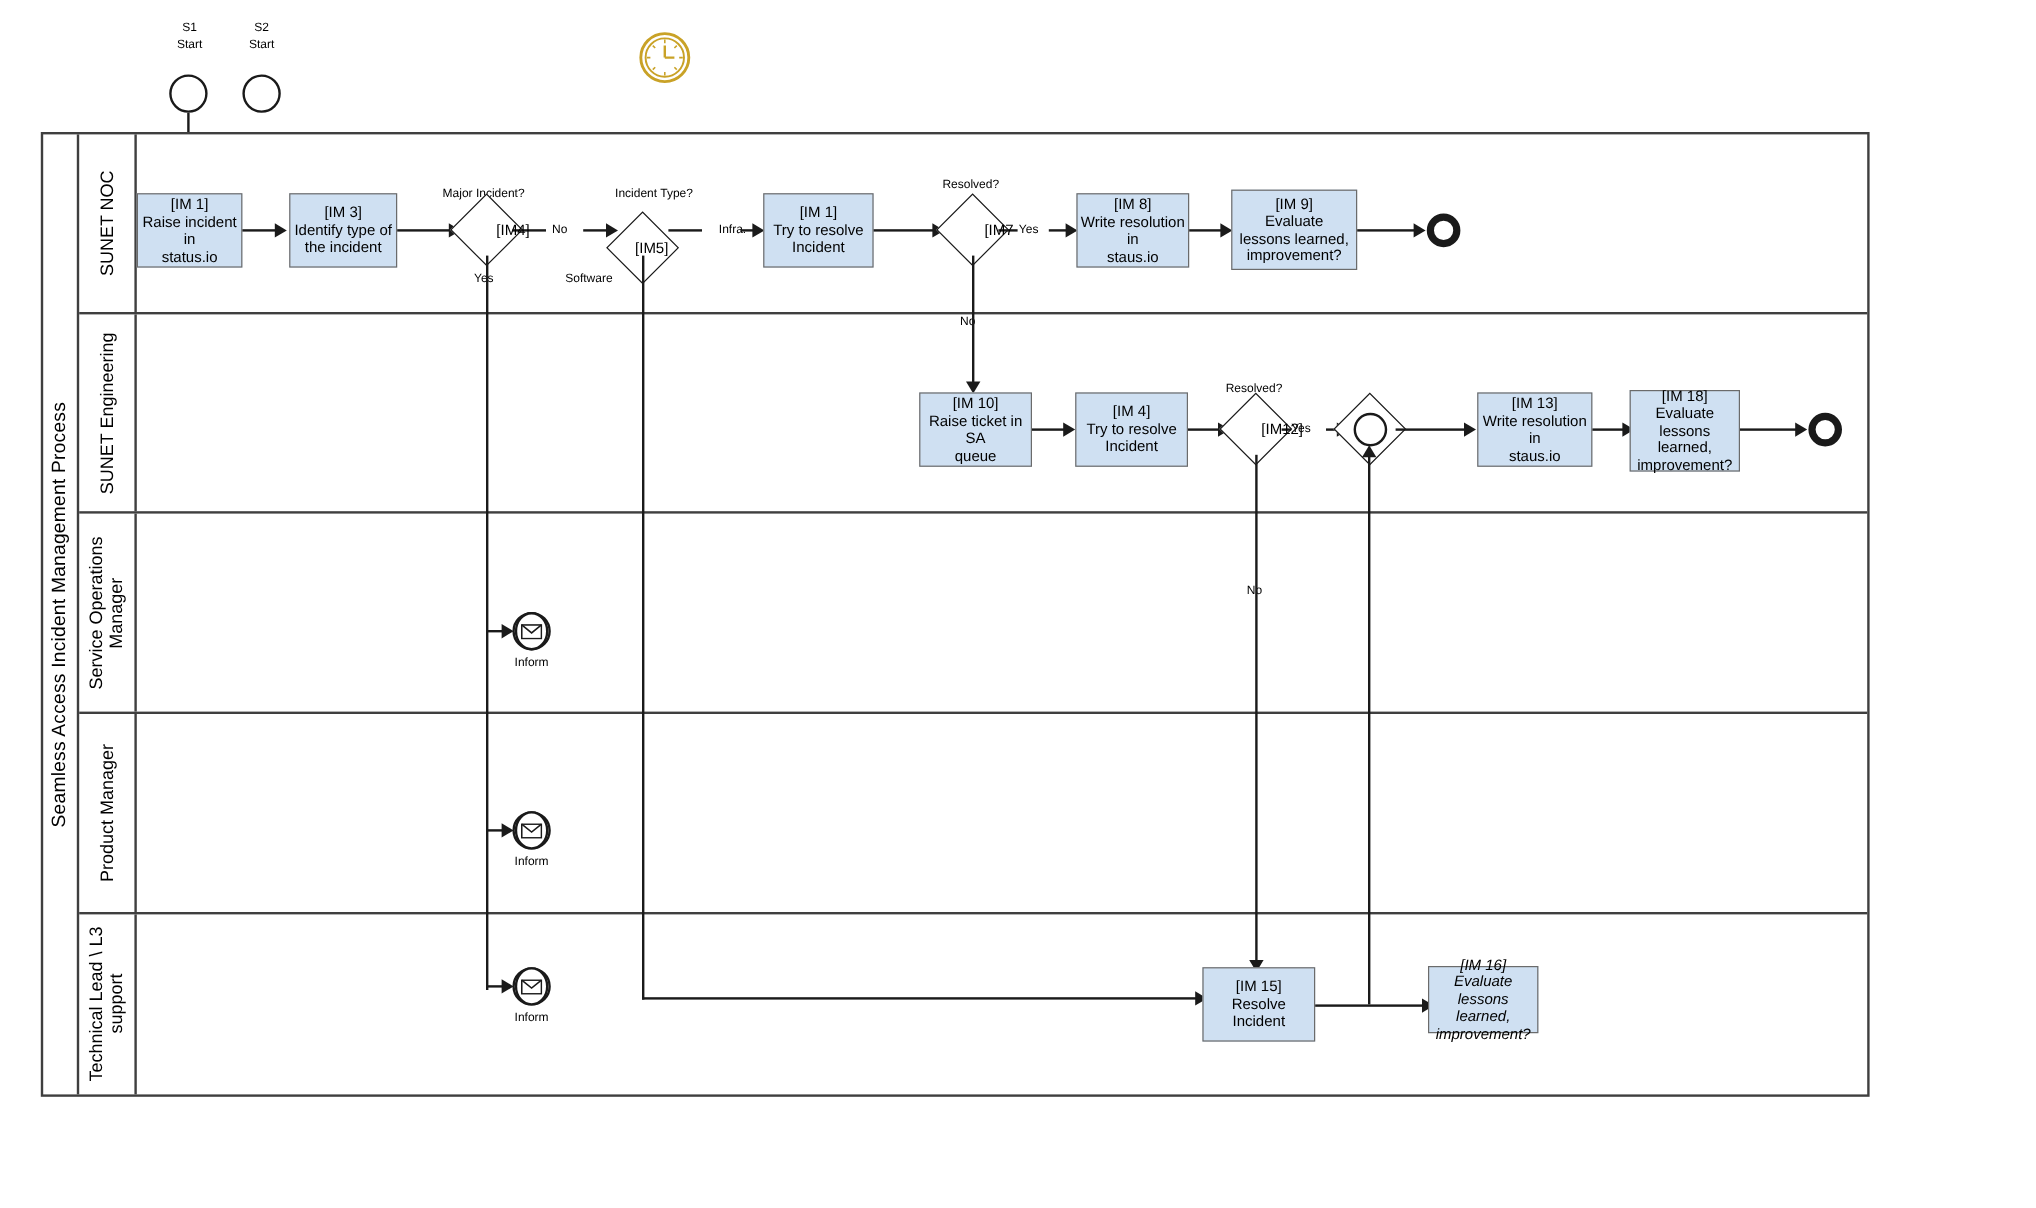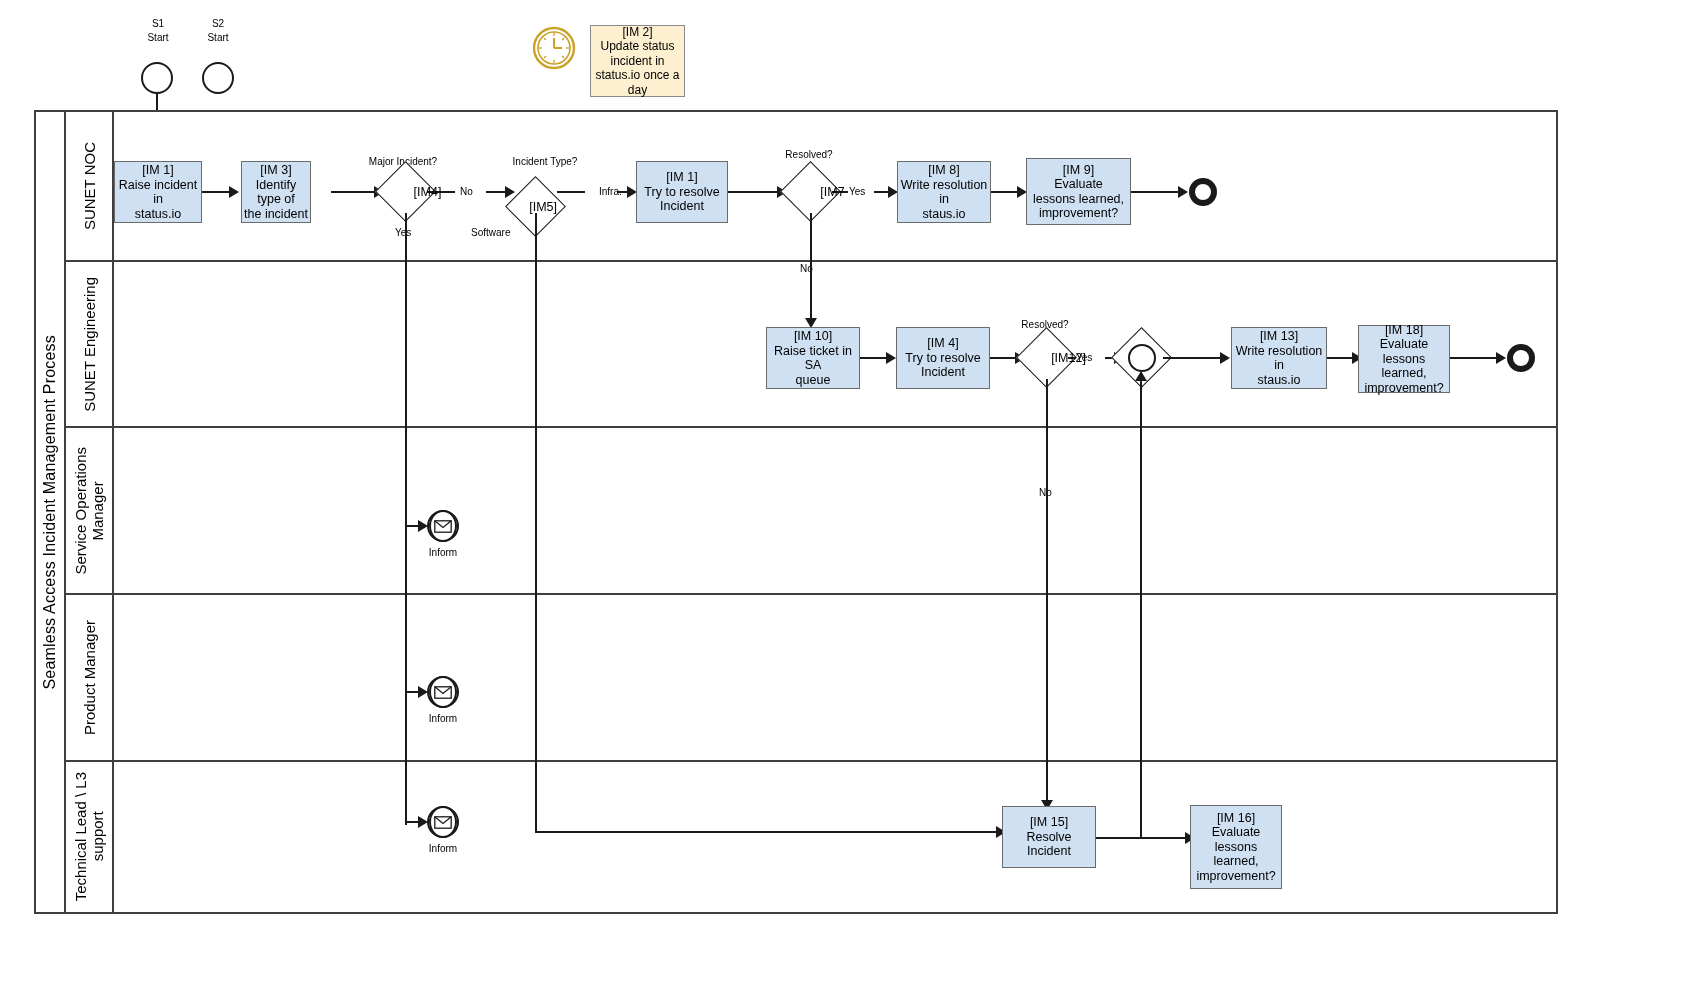--- a/index.html
+++ b/index.html
@@ -91,25 +91,20 @@
         <line x1="12" y1="12" x2="14" y2="14"></line>
           <line x1="30" y1="30" x2="32" y2="32"></line>
         <line x1="32" y1="12" x2="30" y2="14"></line>
           <line x1="14" y1="30" x2="12" y2="32"></line>
       </g>
       <line x1="22" y1="22" x2="22" y2="12" stroke="#c9a227" stroke-width="2"></line>
       <line x1="22" y1="22" x2="30" y2="22" stroke="#c9a227" stroke-width="2"></line>
     </svg>
   </div>
 
-  <div class="abs note" style="left:590px;top:25px;width:95px;height:72px;">[IM 2]
-Update status
-incident in
-status.io once a
-day</div>
 
   <div class="abs pool" style="left:34px;top:110px;width:1524px;height:804px;">
 
     <div class="abs pool-title" style="left:0;top:0;width:30px;height:100%;">
       <span>Seamless Access Incident Management Process</span>
     </div>
 
     <div class="abs lane" style="left:30px;top:0;right:0;height:150px;">
       <div class="lane-title">
         <span>SUNET NOC</span>
@@ -143,21 +138,21 @@
     </div>
   </div>
 
   <div class="abs task" style="left:114px;top:161px;width:88px;height:62px;">[IM 1]
 Raise incident in
 status.io</div>
 
   <div class="abs ln-h" style="left:202px;top:191px;width:28px;"></div>
   <div class="abs ar ar-r" style="left:229px;top:186px;"></div>
 
-  <div class="abs task" style="left:241px;top:161px;width:70px;height:62px;">[IM 3]
+  <div class="abs task" style="left:241px;top:161px;width:90px;height:62px;">[IM 3]
 Identify type of
 the incident</div>
 
   <div class="abs ln-h" style="left:331px;top:191px;width:45px;"></div>
   <div class="abs ar ar-r" style="left:374px;top:186px;"></div>
 
   <div class="abs txt c" style="left:348px;top:155px;width:110px;">Major Incident?</div>
   <div class="abs gw" style="left:384px;top:170px;width:43px;height:43px;">
     <div class="dia"></div>
     <div class="lbl">[IM4]</div>
@@ -313,21 +308,21 @@
     </div>
   </div>
   <div class="abs txt c" style="left:413px;top:842px;width:60px;">Inform</div>
 
   <div class="abs task" style="left:1002px;top:806px;width:94px;height:62px;">[IM 15]
 Resolve Incident</div>
 
   <div class="abs ln-h" style="left:1096px;top:837px;width:94px;"></div>
   <div class="abs ar ar-r" style="left:1185px;top:832px;"></div>
 
-  <div class="abs task" style="left:1190px;top:805px;width:92px;height:84px;">[IM 16]
+  <div class="abs task" style="left:1190px;top:805px;width:92px;height:56px;font-style:italic;">[IM 16]
 Evaluate
 lessons learned,
 improvement?</div>
 
   <div class="abs ln-v" style="left:1140px;top:379px;height:458px;"></div>
   <div class="abs ar ar-u" style="left:1135px;top:371px;"></div>
 
 </div>
 
 </body></html>

